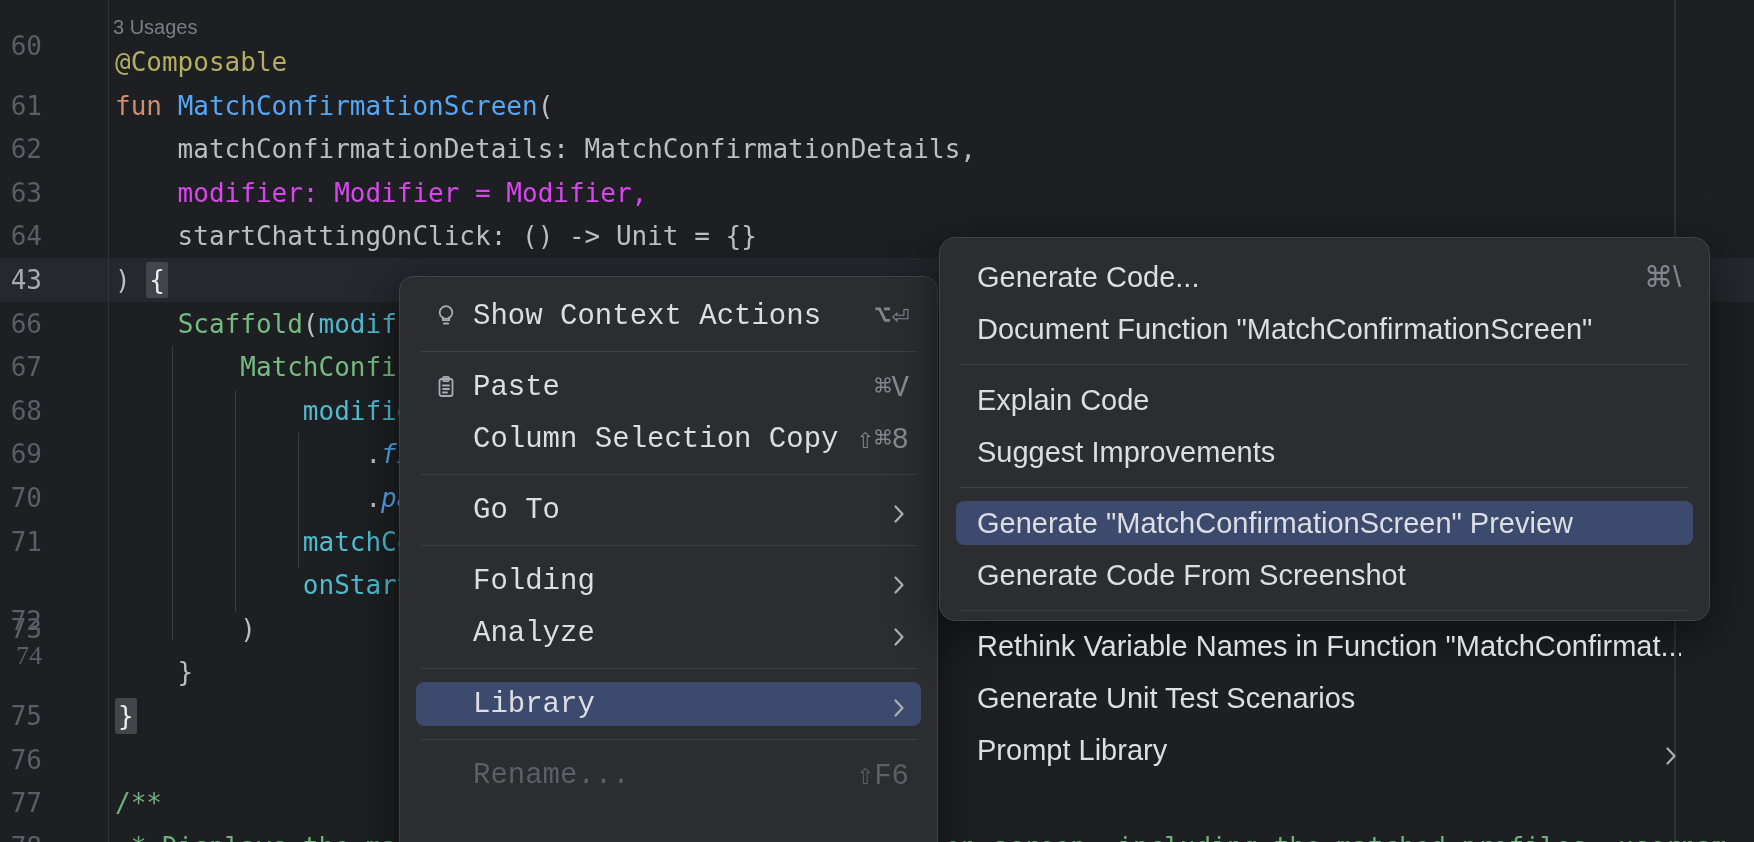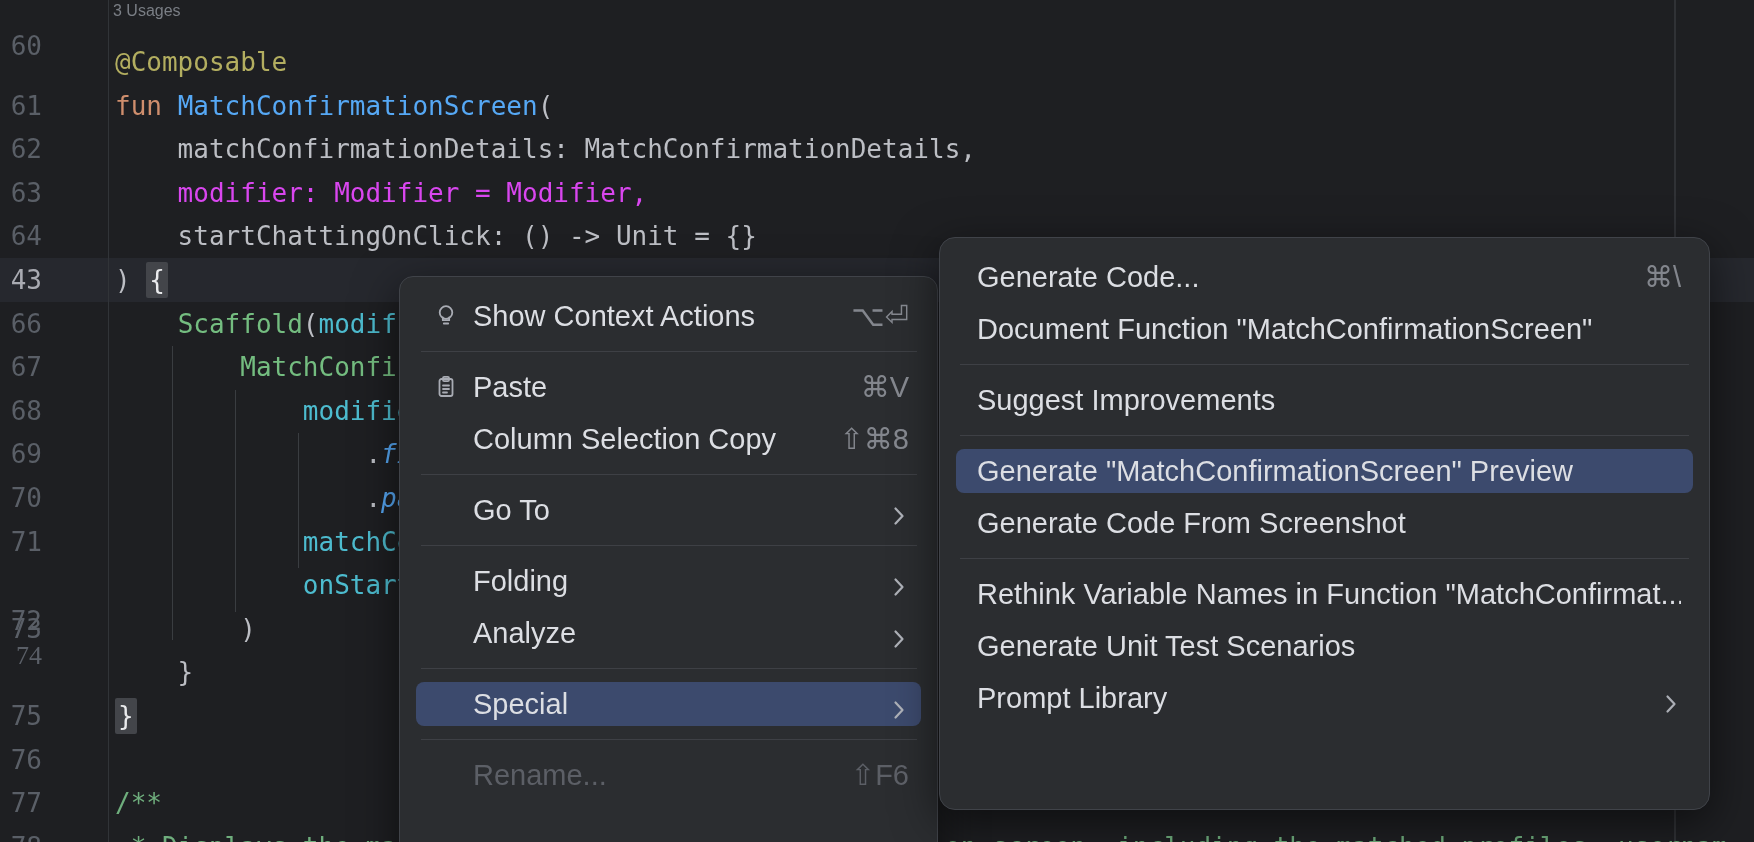--- a/index.html
+++ b/index.html
@@ -6,36 +6,36 @@
   body{
     width:1754px;height:842px;position:relative;overflow:hidden;
     background:var(--bg);
     font-family:"Liberation Sans", sans-serif;
   }
   
   #editor{position:absolute;inset:0;}
   #current-line-band{position:absolute;left:0;top:258px;width:1754px;height:44px;background:var(--currentLine);}
   #wrap-guide{position:absolute;top:0;left:1674px;width:2px;height:842px;background:var(--guide);}
   #gutter-sep{position:absolute;top:0;left:108px;width:1px;height:842px;background:var(--gutterSep);}
-  #usages-hint{position:absolute;left:113px;top:2px;font-size:16px;color:var(--hint);}
+  #usages-hint{position:absolute;left:113px;top:16px;font-size:20px;color:var(--hint);}
   .gutter-number{position:absolute;left:0;width:42px;height:42px;line-height:42px;text-align:right;
     font-family:"DejaVu Sans Mono",monospace;font-size:26px;color:var(--gutterNum);}
   .gutter-number.active{color:var(--gutterNumActive);}
   .code-line{position:absolute;left:115px;height:42px;line-height:42px;white-space:pre;
     font-family:"DejaVu Sans Mono",monospace;font-size:26px;color:var(--plain);}
   .code-line .brace{background:var(--braceBg);color:var(--braceFg);padding:3px 3px;border-radius:2px;}
   .indent-guide{position:absolute;width:1px;background:var(--indentGuide);}
   
   .menu{position:absolute;background:var(--menuBg);border:1px solid var(--menuBorder);
     box-shadow:0 12px 45px rgba(0,0,0,.55);box-sizing:border-box;}
   #context-menu{left:399px;top:276px;width:539px;height:600px;border-radius:14px 14px 0 0;padding-top:13px;}
-  #gemini-submenu{left:939px;top:237px;width:771px;height:573px;border-radius:16px;padding-top:13px;}
+  #gemini-submenu{left:939px;top:237px;width:771px;height:384px;border-radius:16px;padding-top:13px;}
   .menu-item{position:relative;height:52px;display:flex;align-items:center;
     font-size:29px;color:var(--menuText);}
-  #context-menu .menu-item{padding:0 28px 0 73px;}
+  #context-menu .menu-item{padding:0 28px 0 73px;font-family:Liberation Mono, monospace;}
   #gemini-submenu .menu-item{padding:0 28px 0 37px;}
   .menu-item .hl-bg{position:absolute;top:4px;bottom:4px;left:16px;right:16px;
     background:var(--selection);border-radius:8px;z-index:0;}
   .menu-item>*{position:relative;z-index:1;}
   .menu-item.disabled{color:var(--menuDisabled);}
   .menu-item .label{flex:0 1 auto;white-space:nowrap;overflow:hidden;}
   .menu-item .spacer{flex:1;}
   .menu-item .shortcut{color:var(--menuShortcut);white-space:nowrap;}
   .menu-item.disabled .shortcut{color:var(--menuDisabled);}
   .menu-item .mi-icon{position:absolute;left:32px;top:50%;transform:translateY(-50%);width:28px;height:28px;}
@@ -145,21 +145,21 @@
     <div class="menu-item">
       <span class="label">Analyze</span>
       <span class="spacer"></span>
       <span class="arrow"><svg viewBox="0 0 12 20" fill="none" stroke="#ABAEB5" stroke-width="2.2" stroke-linecap="round" stroke-linejoin="round">
           <path d="M2.5 2.5 L9.5 10 L2.5 17.5"></path>
         </svg></span>
     </div>
     <div class="menu-sep"></div>
     <div class="menu-item">
       <div class="hl-bg"></div>
-      <span class="label">Special</span>
+      <span class="label">Library</span>
       <span class="spacer"></span>
       <span class="arrow"><svg viewBox="0 0 12 20" fill="none" stroke="#ABAEB5" stroke-width="2.2" stroke-linecap="round" stroke-linejoin="round">
           <path d="M2.5 2.5 L9.5 10 L2.5 17.5"></path>
         </svg></span>
     </div>
     <div class="menu-sep"></div>
     <div class="menu-item disabled">
       <span class="label">Rename...</span>
       <span class="spacer"></span>
       <span class="shortcut">⇧F6</span>
@@ -169,20 +169,24 @@
     <div class="menu-item">
       <span class="label">Generate Code...</span>
       <span class="spacer"></span>
       <span class="shortcut">⌘\</span>
     </div>
     <div class="menu-item">
       <span class="label">Document Function "MatchConfirmationScreen"</span>
       <span class="spacer"></span>
     </div>
     <div class="menu-sep"></div>
+    <div class="menu-item">
+      <span class="label">Explain Code</span>
+      <span class="spacer"></span>
+    </div>
     <div class="menu-item">
       <span class="label">Suggest Improvements</span>
       <span class="spacer"></span>
     </div>
     <div class="menu-sep"></div>
     <div class="menu-item">
       <div class="hl-bg"></div>
       <span class="label">Generate "MatchConfirmationScreen" Preview</span>
       <span class="spacer"></span>
     </div>

